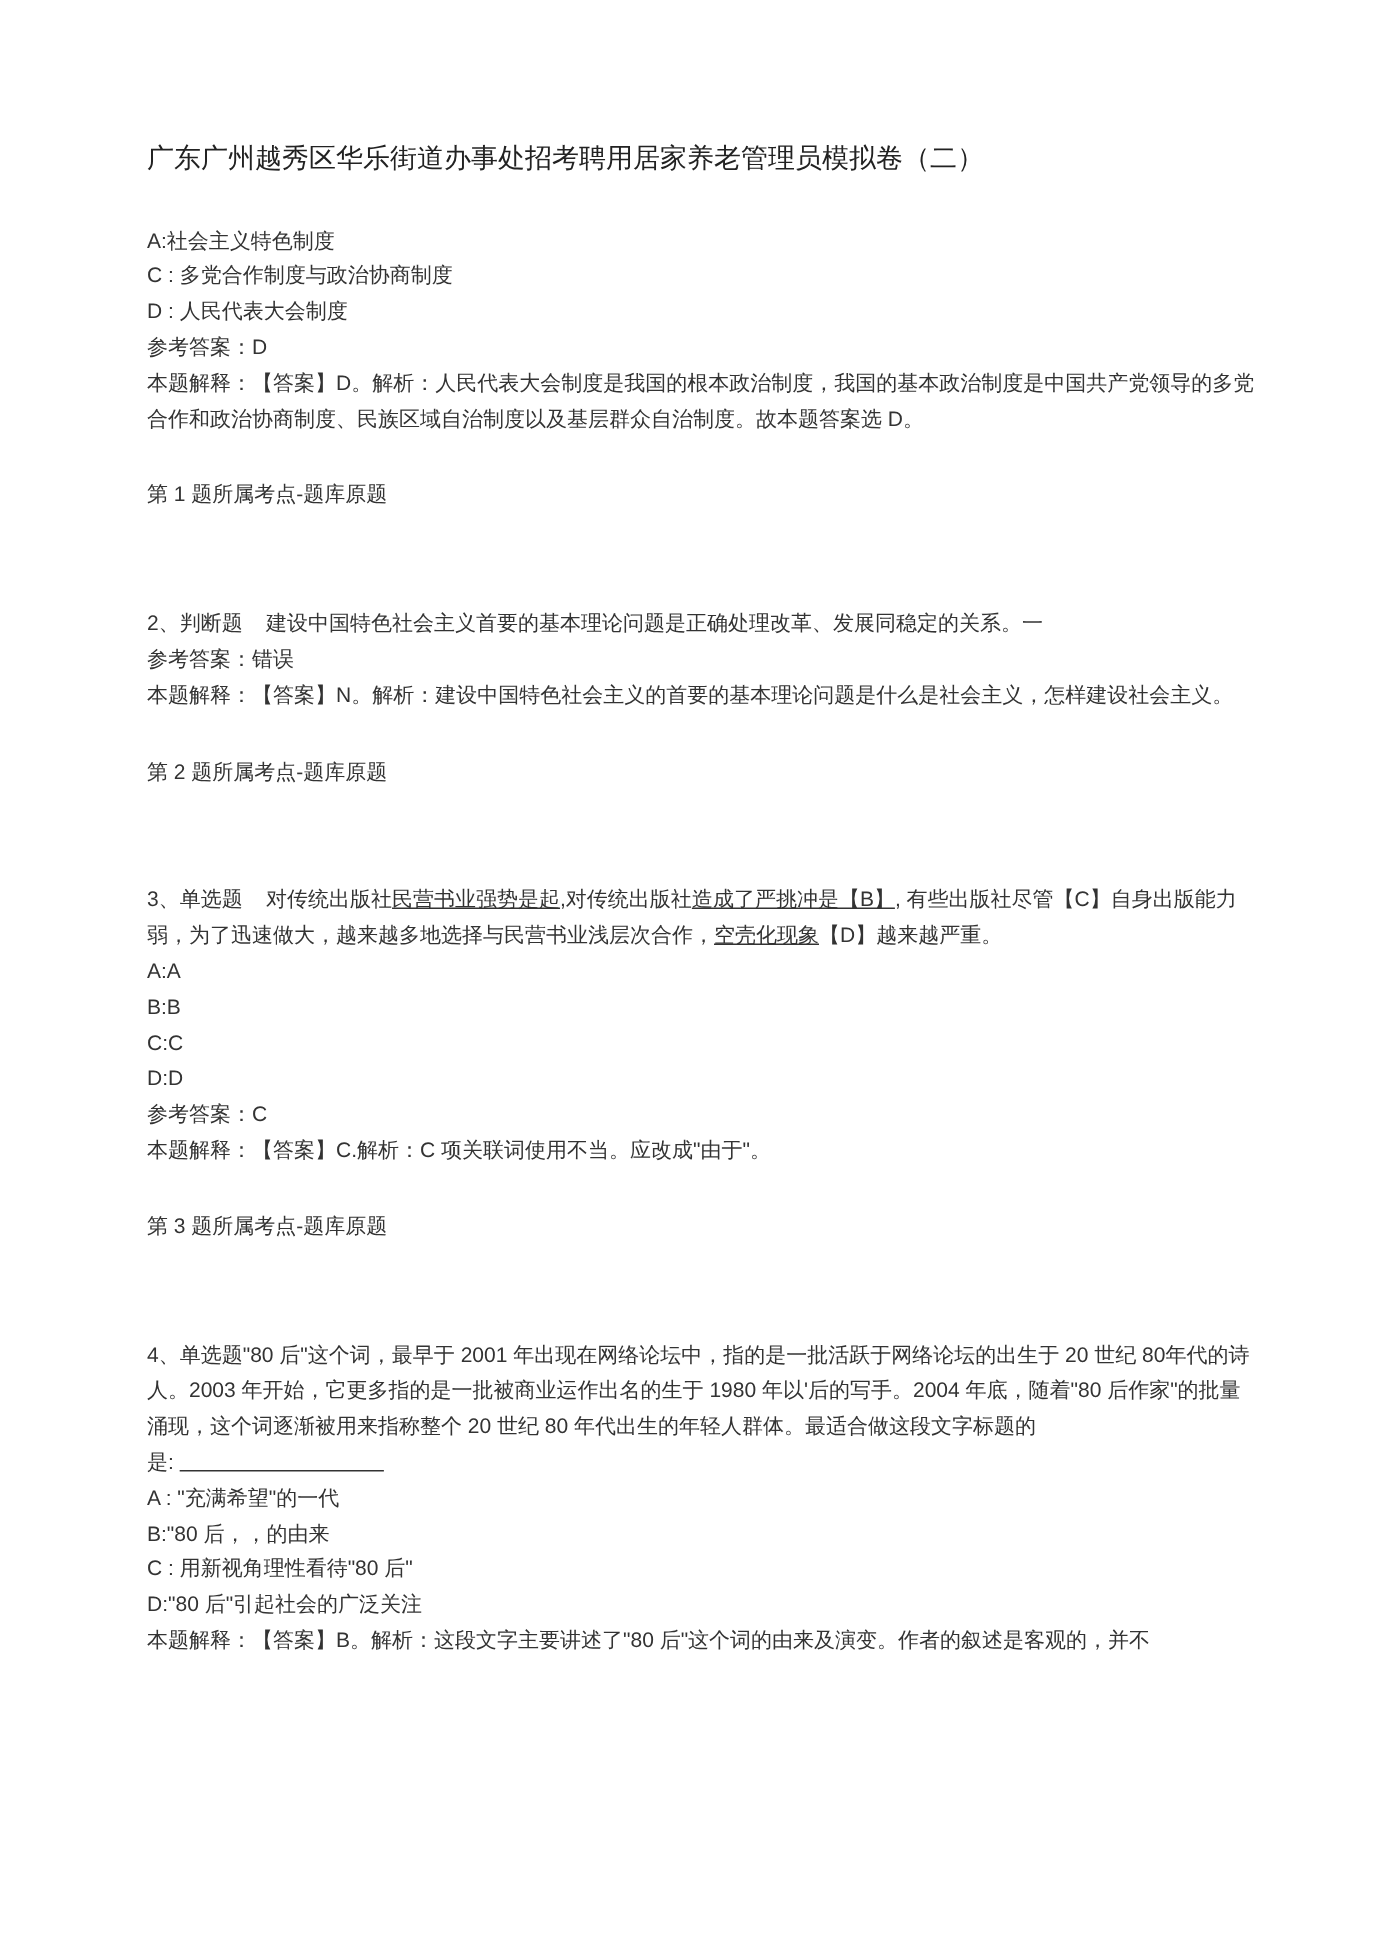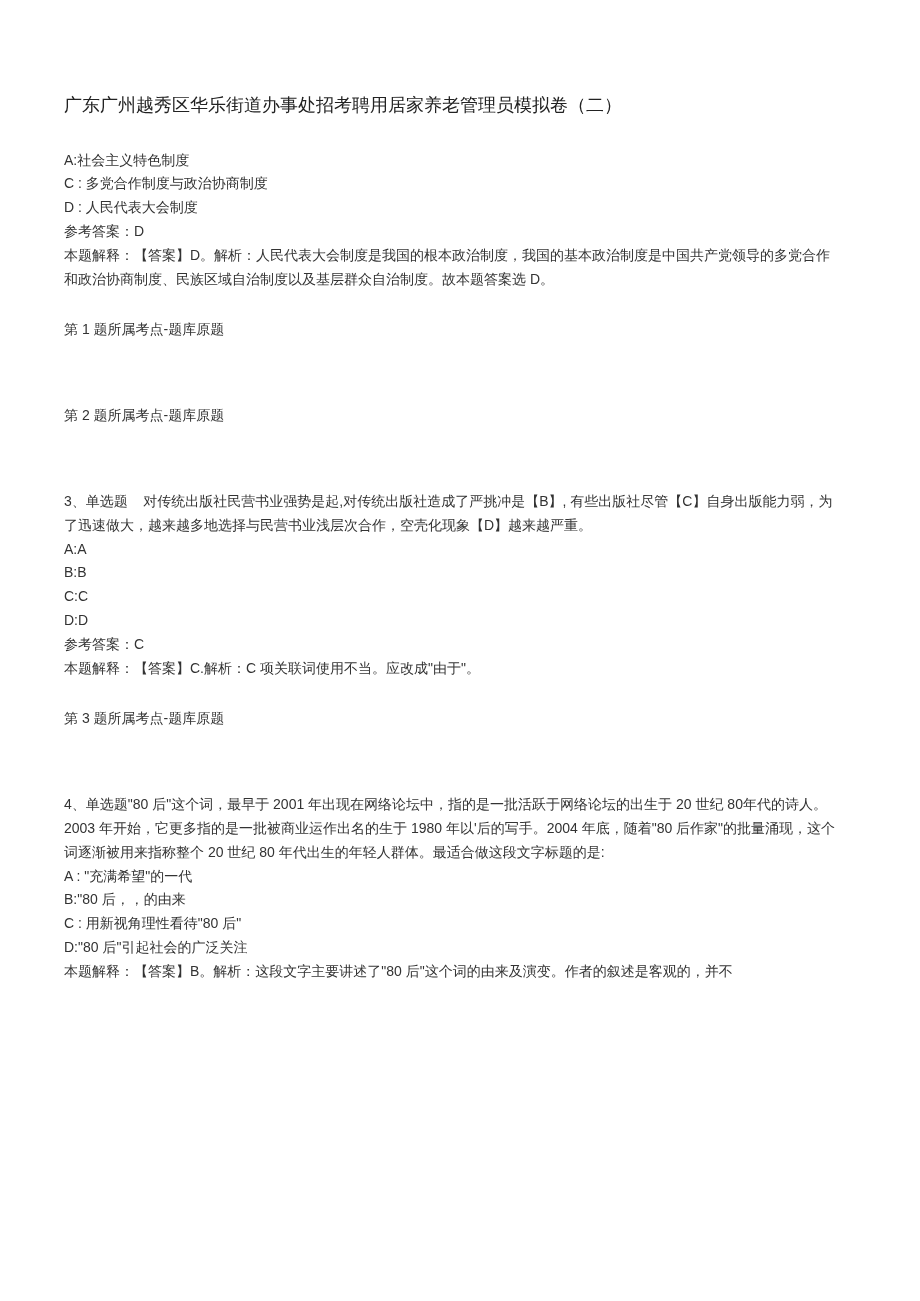--- a/index.html
+++ b/index.html
@@ -6,36 +6,37 @@
     margin: 0;
     padding: 0;
     background: #ffffff;
     font-family: "Microsoft YaHei", "SimSun", sans-serif;
     font-size: 14px;
     color: #333333;
     line-height: 1.7;
   }
   .page {
     width: 920px;
-    padding: 90px 80px 50px 64px;
+    padding: 90px 80px 50px 98px;
     box-sizing: border-box;
   }
   .title {
     font-size: 18px;
     font-weight: normal;
     margin-bottom: 28px;
     color: #222;
   }
   .question-block {
     margin-bottom: 18px;
   }
   .q-line {
     margin: 0;
   }
   .underline {
+    text-decoration: underline;
     text-align: center;
   }
   .category {
     margin-top: 27px;
     margin-bottom: 62px;
   }
 </style>
 </head>
 <body>
 
@@ -46,20 +47,27 @@
   <div class="question-block">
     <p class="q-line">A:社会主义特色制度</p>
     <p class="q-line">C : 多党合作制度与政治协商制度</p>
     <p class="q-line">D : 人民代表大会制度</p>
     <p class="q-line">参考答案：D</p>
     <p class="q-line">本题解释：【答案】D。解析：人民代表大会制度是我国的根本政治制度，我国的基本政治制度是中国共产党领导的多党合作和政治协商制度、民族区域自治制度以及基层群众自治制度。故本题答案选 D。</p>
   </div>
 
   <div class="category">第 1 题所属考点-题库原题</div>
 
+  <div class="question-block">
+    <p class="q-line">
+      <span>2、判断题</span>&nbsp;&nbsp;&nbsp;&nbsp;<span>建设中国特色社会主义首要的基本理论问题是正确处理改革、发展同稳定的关系。一</span>
+    </p>
+    <p class="q-line">参考答案：错误</p>
+    <p class="q-line">本题解释：【答案】N。解析：建设中国特色社会主义的首要的基本理论问题是什么是社会主义，怎样建设社会主义。</p>
+  </div>
 
   <div class="category">第 2 题所属考点-题库原题</div>
 
   <div class="question-block">
     <p class="q-line">
       <span>3、单选题</span>&nbsp;&nbsp;&nbsp;&nbsp;<span>对传统出版社</span><span class="underline">民营书业强势是起</span><span>,对传统出版社</span><span class="underline">造成了严挑冲是【B】</span><span>, 有些出版社尽管【C】自身出版能力弱，为了迅速做大，越来越多地选择与民营书业浅层次合作，</span><span class="underline">空壳化现象</span><span>【D】越来越严重。</span>
     </p>
     <p class="q-line">A:A</p>
     <p class="q-line">B:B</p>
     <p class="q-line">C:C</p>

